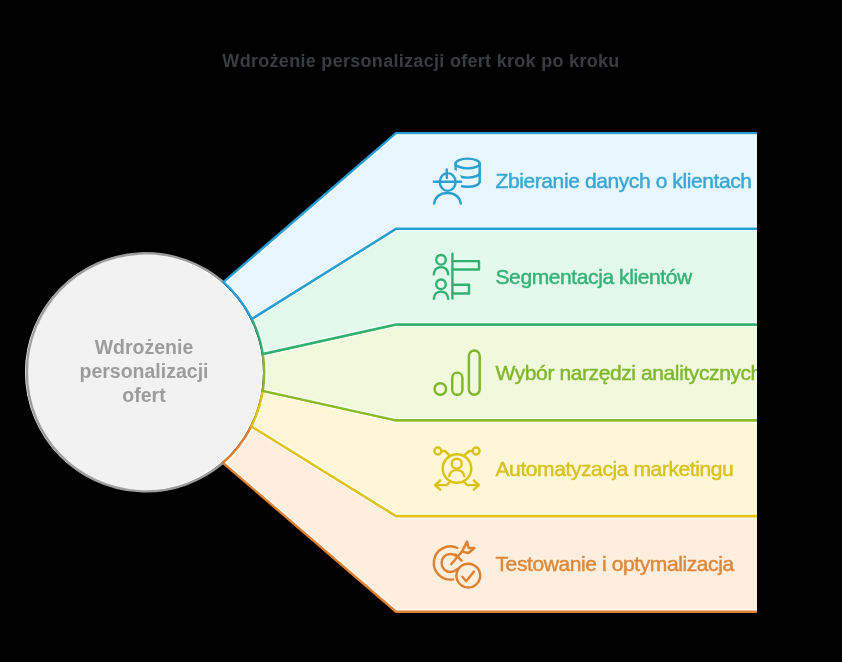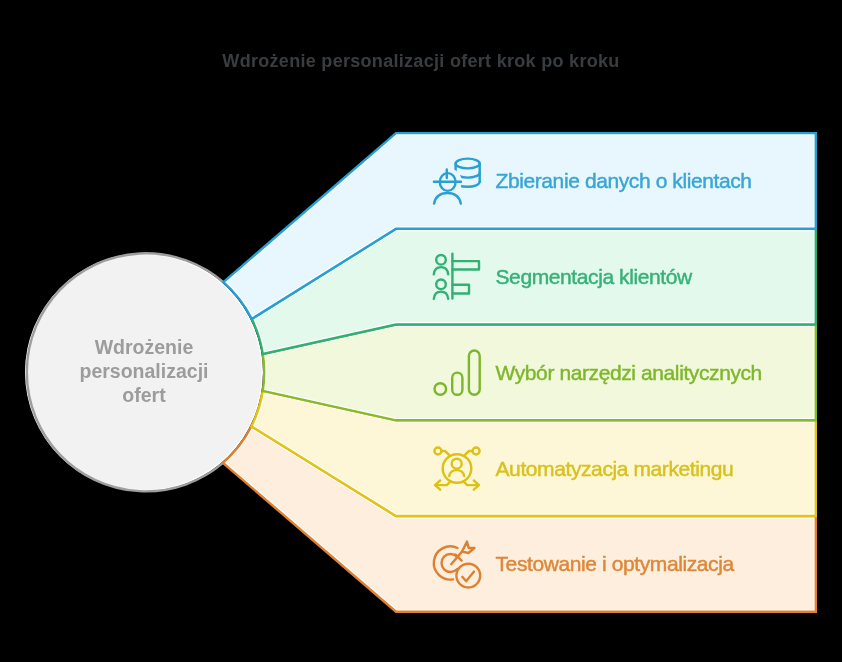--- a/index.html
+++ b/index.html
@@ -1,16 +1,16 @@
 <!DOCTYPE html>
 <html><head>
 <meta charset="utf-8">
 <style>
   html,body { margin:0; padding:0; background:#000; }
-  .stage { position:relative; width:842px; height:662px; background:#000; overflow:hidden; }
+  .stage { position:relative; width:757px; height:662px; background:#000; overflow:hidden; }
 </style>
 </head>
 <body>
 <div class="stage">
 <svg width="842" height="662" viewBox="0 0 842 662" xmlns="http://www.w3.org/2000/svg">
 <defs>
 <mask id="m1">
           <rect x="420" y="140" width="80" height="80" fill="#fff"></rect>
           <circle cx="447.7" cy="182.0" r="14.0" fill="#000"></circle>
         </mask>

